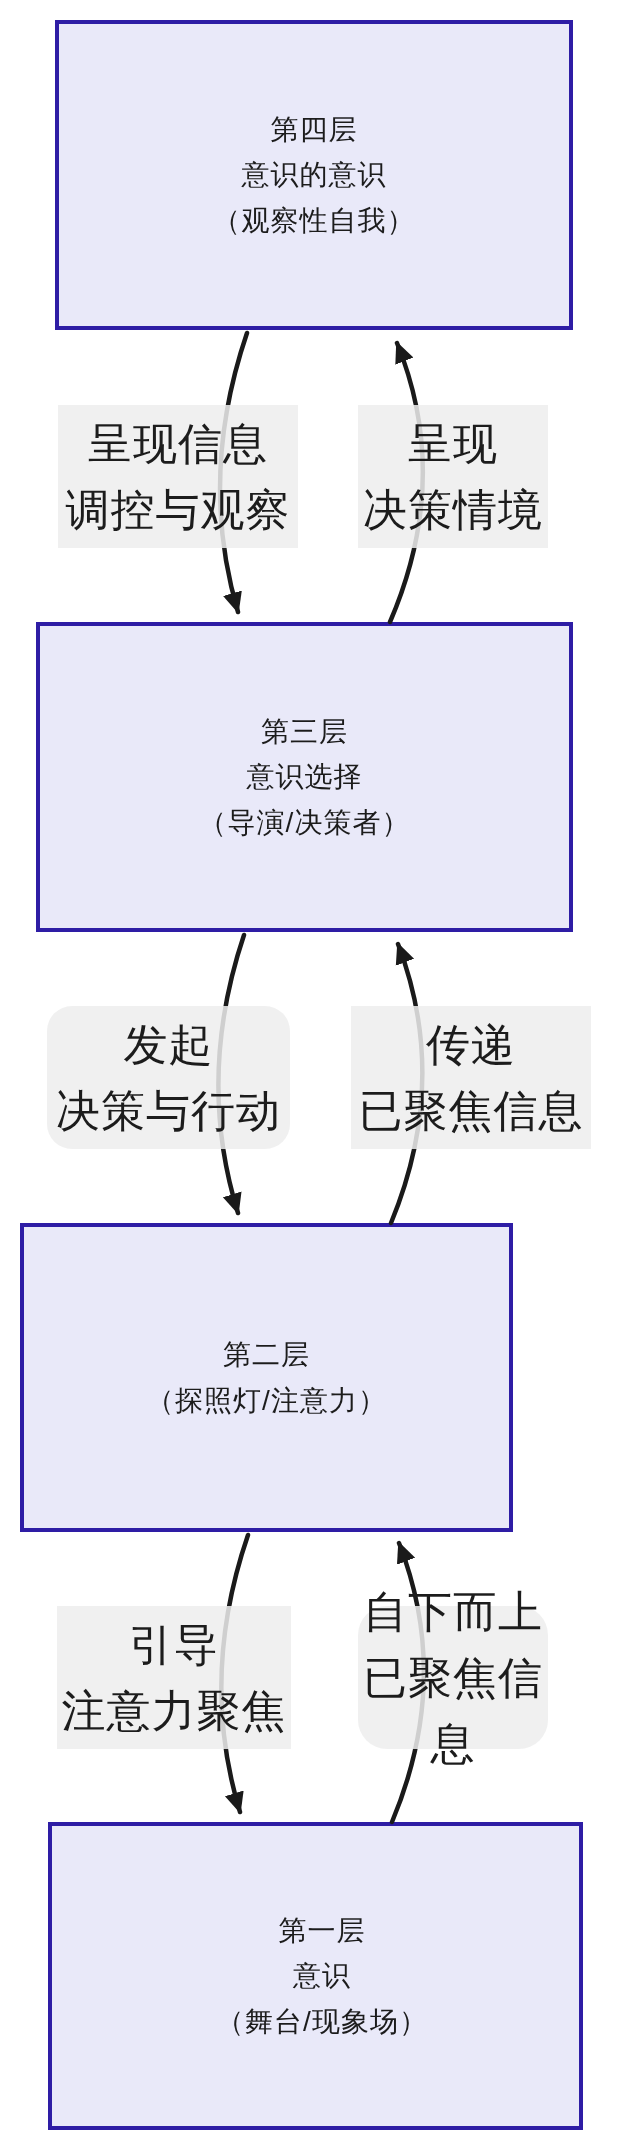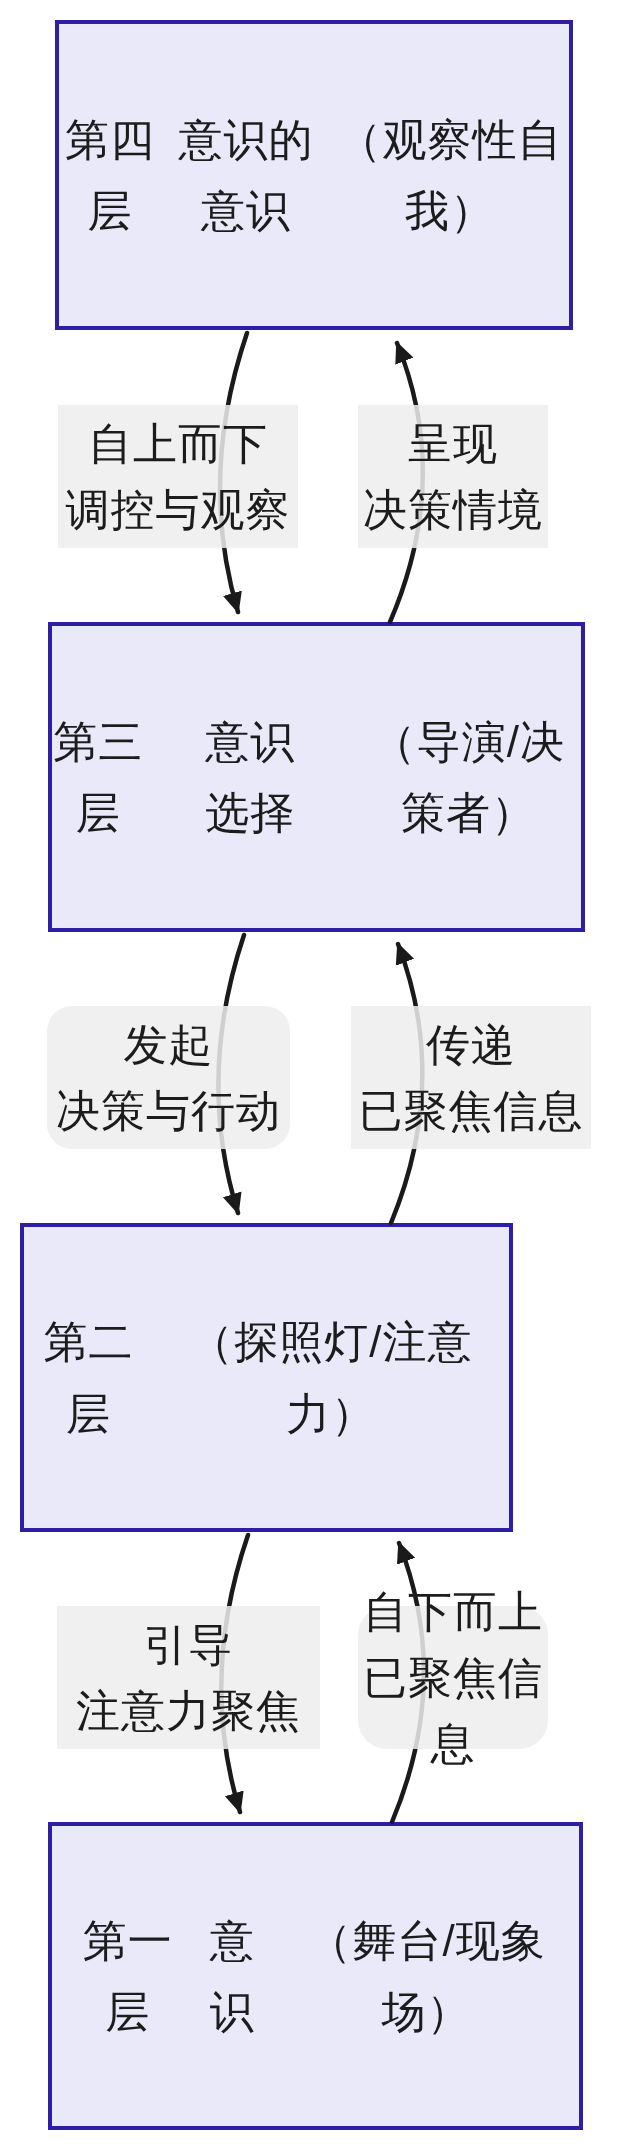--- a/index.html
+++ b/index.html
@@ -12,50 +12,50 @@
   }
   .arrows{
     position:absolute;left:0;top:0;width:631px;height:2154px;
     z-index:2;pointer-events:none;
   }
   .node{
     position:absolute;
     box-sizing:border-box;
     background:#e9e9f9;
     border:4px solid #2e1da5;
-    display:flex;flex-direction:row;
+    display:flex;flex-direction:column;
     align-items:center;justify-content:center;
     text-align:center;
     color:#1c1c1c;
-    font-size:44px;font-weight:500;
+    font-size:28px;font-weight:500;
     line-height:1.62;letter-spacing:1px;
     z-index:1;
   }
   .box-layer4{left:55px;top:20px;width:518px;height:310px;}
-  .box-layer3{left:48px;top:622px;width:537px;height:310px;gap:44px;}
+  .box-layer3{left:36px;top:622px;width:537px;height:310px;}
   .box-layer2{left:20px;top:1223px;width:493px;height:309px;}
   .box-layer1{left:48px;top:1822px;width:535px;height:308px;padding-left:13px;}
   .edge-label{
     position:absolute;
     box-sizing:border-box;
     background:rgba(237,237,237,0.86);
     display:flex;flex-direction:column;
     align-items:center;justify-content:center;
     text-align:center;
     color:#1c1c1c;
     font-size:44px;font-weight:500;
     line-height:1.5;letter-spacing:1px;
     z-index:3;
     height:143px;
   }
   .lbl-e1-down{left:58px;top:405px;width:240px;}
   .lbl-e1-up  {left:358px;top:405px;width:190px;}
   .lbl-e2-down{left:47px;top:1006px;width:243px;border-radius:25px;}
   .lbl-e2-up  {left:351px;top:1006px;width:240px;}
-  .lbl-e3-down{left:57px;top:1606px;width:263px;}
+  .lbl-e3-down{left:57px;top:1606px;width:234px;}
   .lbl-e3-up  {left:358px;top:1606px;width:190px;border-radius:29px;}
 </style>
 </head>
 <body>
 
 <div class="canvas">
 
   <svg class="arrows" viewBox="0 0 631 2154" xmlns="http://www.w3.org/2000/svg">
     <defs>
       <marker id="ah" viewBox="0 0 12 12" refX="10" refY="6" markerWidth="5.2" markerHeight="5.2" orient="auto-start-reverse">
@@ -89,21 +89,21 @@
     <div>（探照灯/注意力）</div>
   </div>
 
   <div class="node box-layer1">
     <div>第一层</div>
     <div>意识</div>
     <div>（舞台/现象场）</div>
   </div>
 
   <div class="edge-label lbl-e1-down">
-    <div>自上而下</div>
+    <div>呈现信息</div>
     <div>调控与观察</div>
   </div>
 
   <div class="edge-label lbl-e1-up">
     <div>呈现</div>
     <div>决策情境</div>
   </div>
 
   <div class="edge-label lbl-e2-down">
     <div>发起</div>

